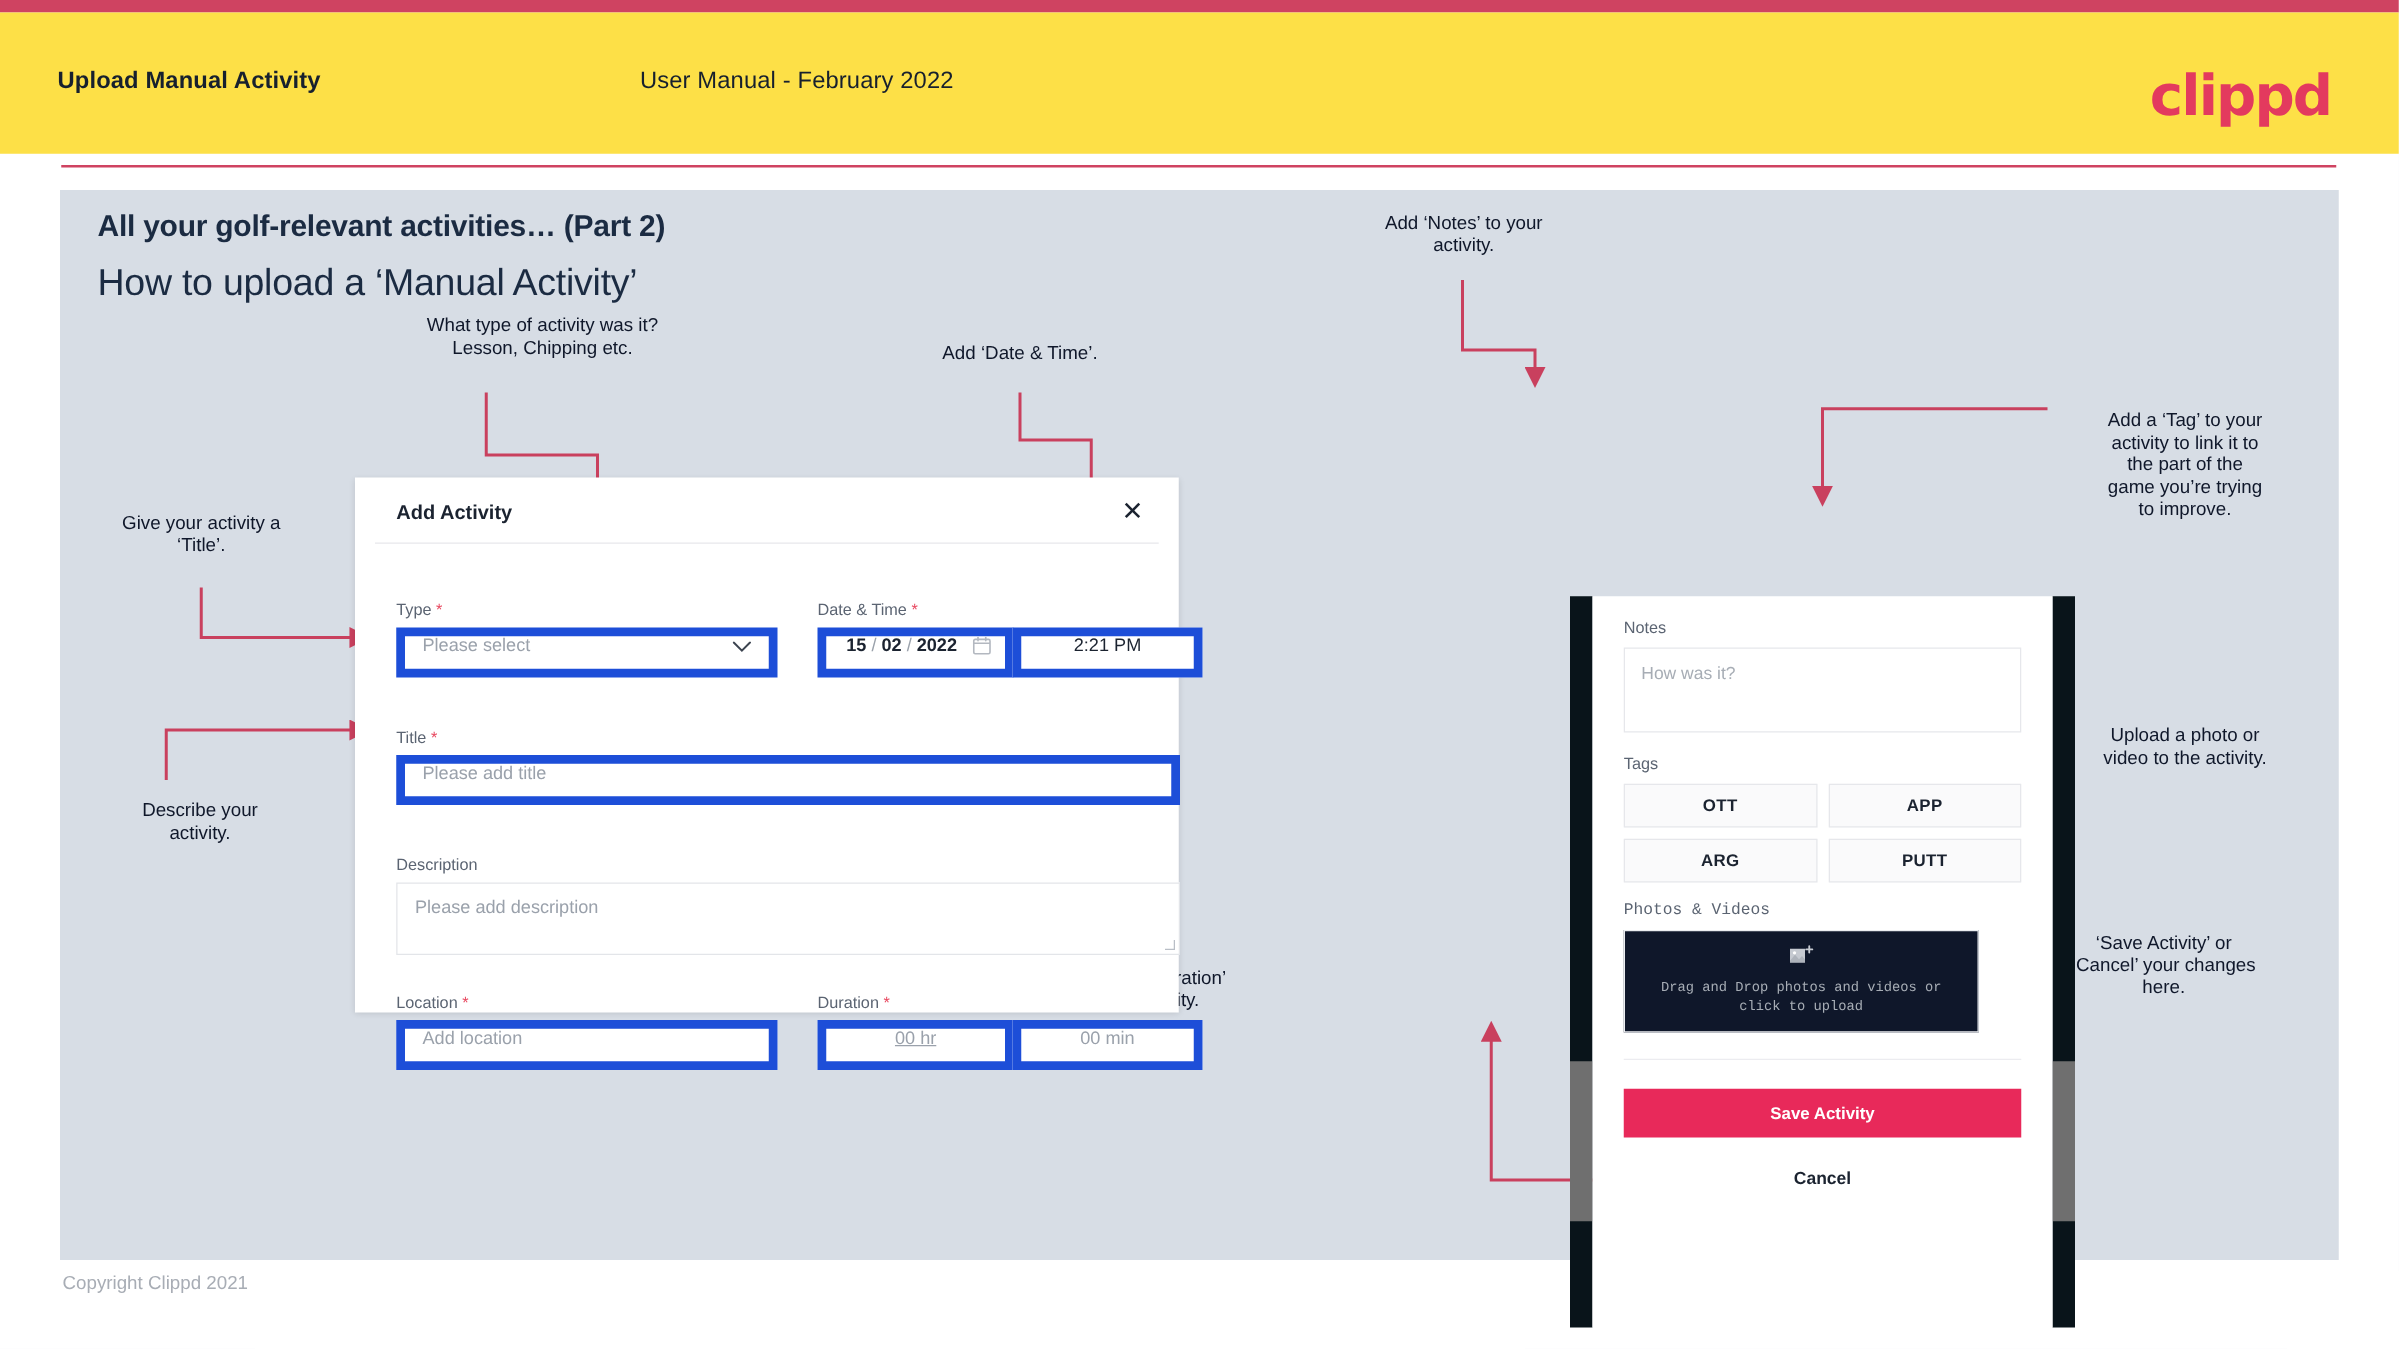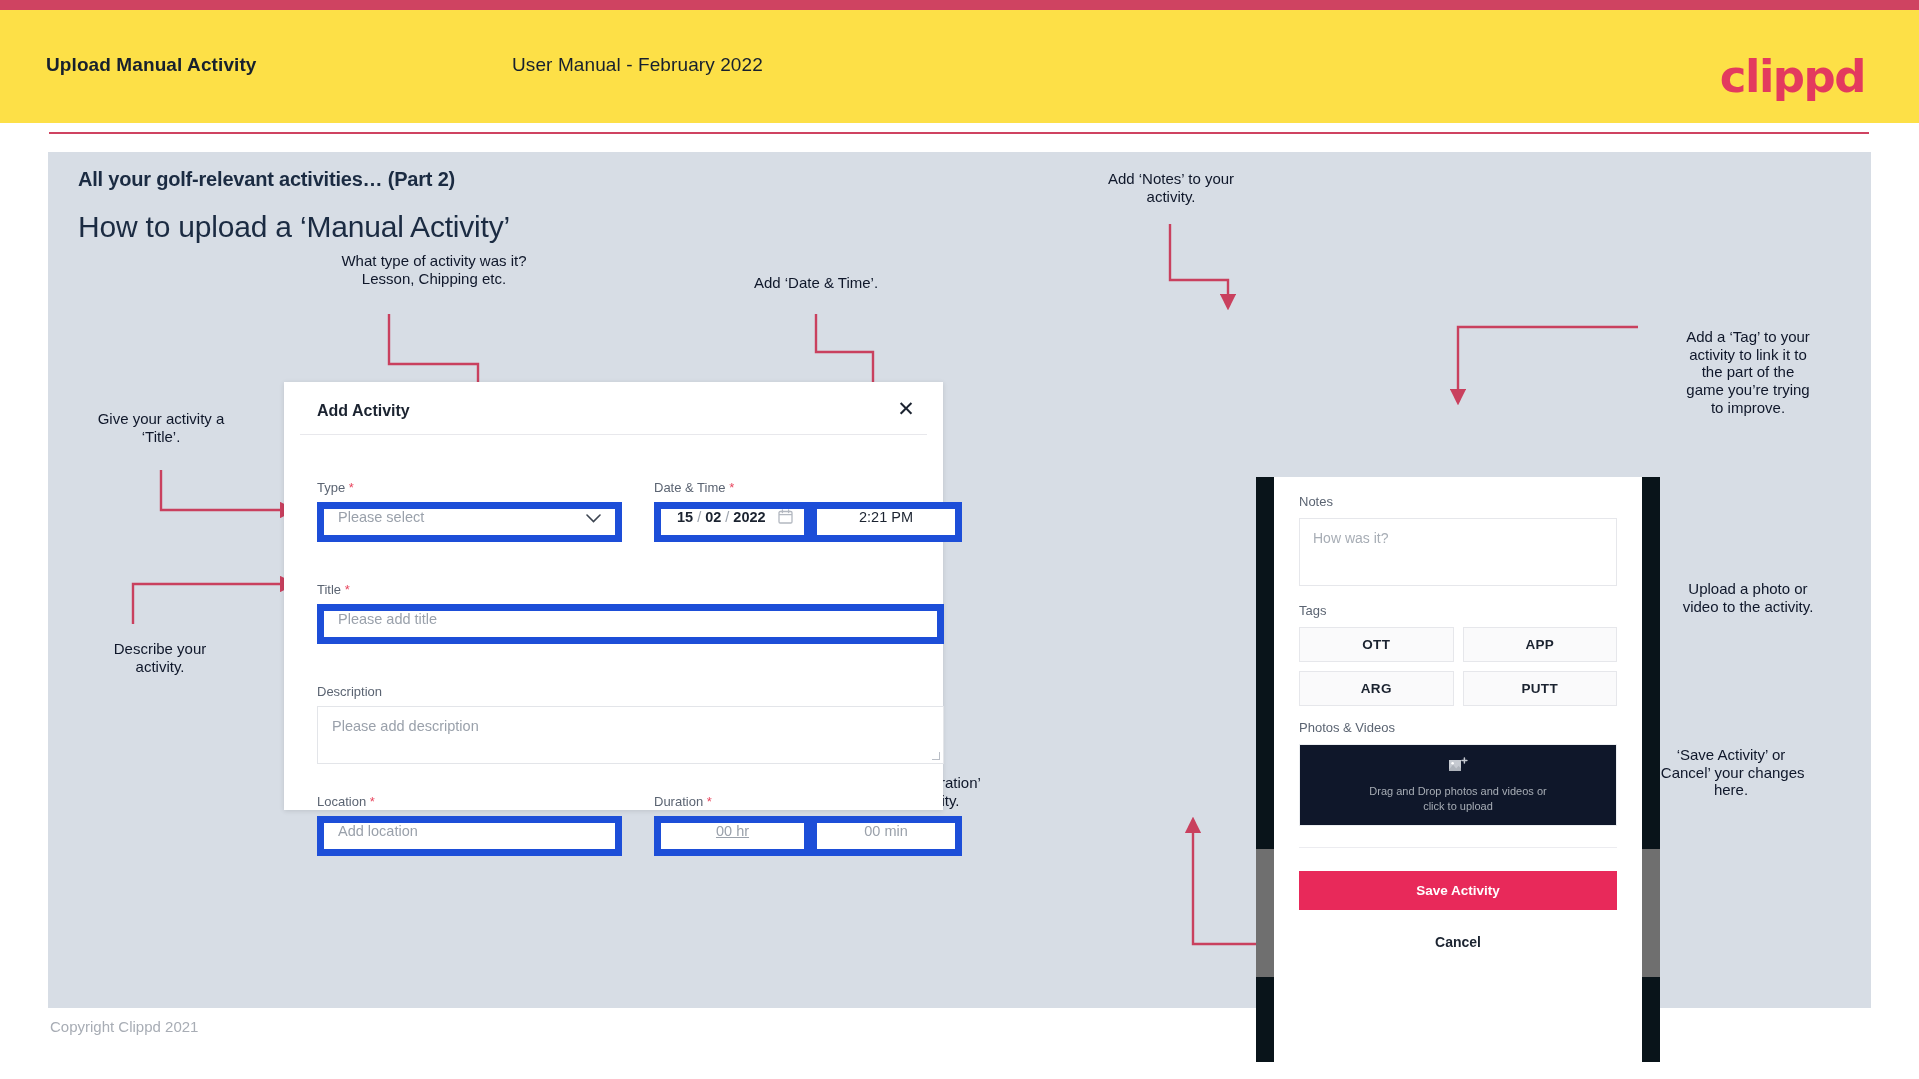--- a/index.html
+++ b/index.html
@@ -66,21 +66,21 @@
   .slide {
     position: absolute;
     left: 48px; top: 152px;
     width: 1823px; height: 856px;
     background: #d7dde5;
   }
 
   .slide-title {
     position: absolute;
     left: 30px; top: 16px;
-    font-size: 20px;
+    font-size: 24px;
     font-weight: 700;
     color: #1b2b42;
     letter-spacing: -.2px;
   }
   .slide-subtitle {
     position: absolute;
     left: 30px; top: 58px;
     font-size: 30px;
     font-weight: 400;
     color: #1b2b42;
@@ -522,21 +522,21 @@
       <div style="position:absolute; left:25px; top:126px; width:318px;">
         <div class="p-label">Tags</div>
         <div style="display:grid; grid-template-columns:1fr 1fr; gap:9px; margin-top:9px;">
           <div class="tag-btn">OTT</div>
           <div class="tag-btn">APP</div>
           <div class="tag-btn">ARG</div>
           <div class="tag-btn">PUTT</div>
         </div>
       </div>
 
-      <div style="position:absolute; left:25px; top:243px; width:318px;">
+      <div style="position:absolute; left:25px; top:243px; width:284px;font-family:Liberation Mono, monospace;">
         <div class="p-label">Photos &amp; Videos</div>
         <div class="dropzone" style="margin-top:9px;">
           <span>
             <svg width="20" height="18" viewBox="0 0 20 18" aria-hidden="true">
               <path d="M1 3 h12 v11 h-12 z" fill="#c6cad1"></path>
               <path d="M1 12.5 L5 7.8 L8.2 11.4 L10.6 8.8 L13 11.6 L13 14 L1 14 Z" fill="#aeb3bb"></path>
               <circle cx="4.6" cy="6.2" r="1.3" fill="#ffffff"></circle>
               <path d="M16.4 1 v5 M13.9 3.5 h5" stroke="#c6cad1" stroke-width="1.5" stroke-linecap="round"></path>
             </svg>
           </span>

